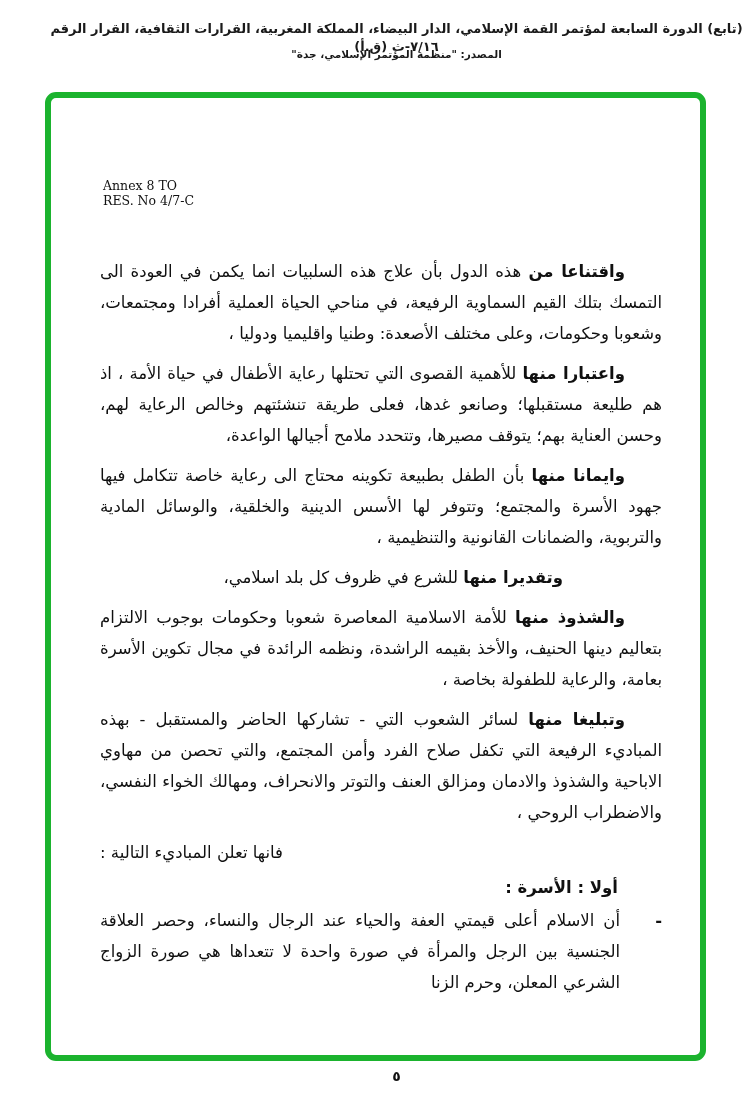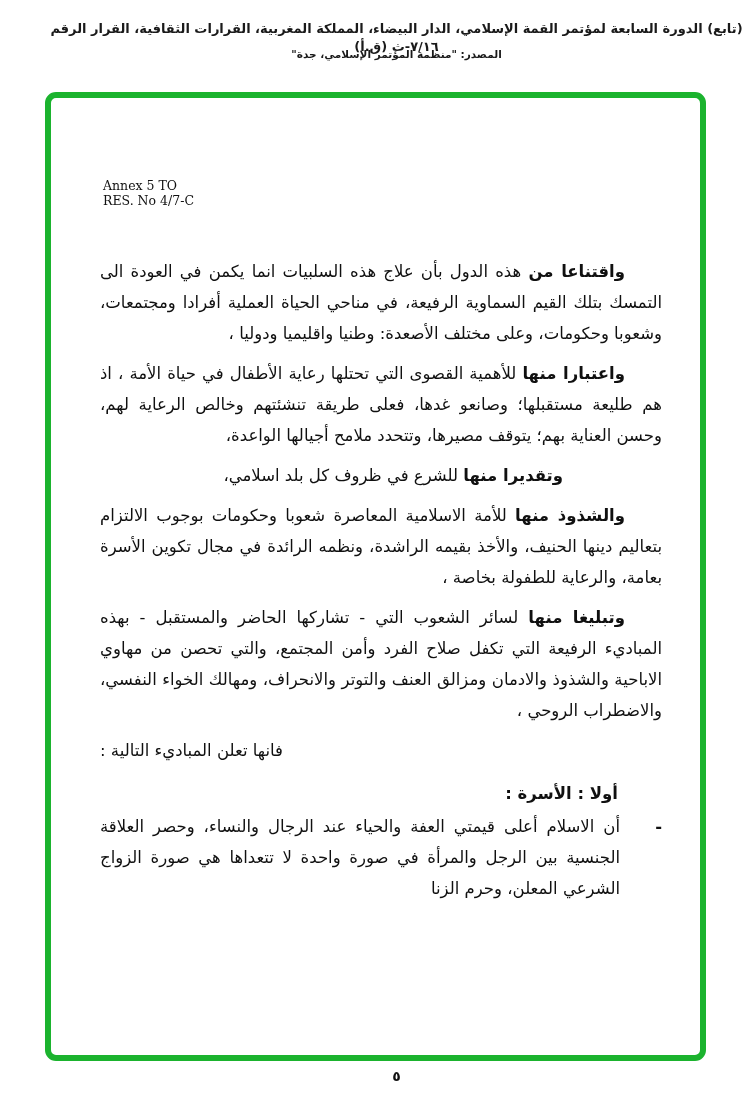--- a/index.html
+++ b/index.html
@@ -51,21 +51,21 @@
   }
   .para{margin:0 0 9px 0;text-indent:37px;}
   .para.indent-deep{text-indent:99px;}
   .lead{font-weight:bold;}
   .decl-heading{
     font-weight:normal;text-align:left;
     margin:2px 82px 4px 0;
   }
   .section-heading{
     font-weight:bold;text-align:right;
-    margin:12px 44px 2px 0;
+    margin:4px 44px 2px 0;
   }
   .list-item{
     position:relative;
     padding-right:42px;
     margin:0;
   }
   .list-marker{
     position:absolute;right:0;top:0;
     font-weight:bold;
   }
@@ -80,36 +80,40 @@
 <body>
 
 <div class="page">
 
   <div class="hdr1">(تابع) الدورة السابعة لمؤتمر القمة الإسلامي، الدار البيضاء، المملكة المغربية، القرارات الثقافية، القرار الرقم ٧/١٦-ث (ق.أ)</div>
   <div class="hdr2">المصدر: "منظمة المؤتمر الإسلامي، جدة"</div>
 
   <div class="frame"></div>
 
   <div class="annex">
-    <div>Annex 5 TO</div>
+    <div>Annex 8 TO</div>
     <div>RES. No 4/7-C</div>
   </div>
 
   <div class="bodycol">
 
     <p class="para">
       <span class="lead">واقتناعا من</span>
       <span class="rest">هذه الدول بأن علاج هذه السلبيات انما يكمن في العودة الى التمسك بتلك القيم السماوية الرفيعة، في مناحي الحياة العملية أفرادا ومجتمعات، وشعوبا وحكومات، وعلى مختلف الأصعدة: وطنيا واقليميا ودوليا ،</span>
     </p>
 
     <p class="para">
       <span class="lead">واعتبارا منها</span>
       <span class="rest">للأهمية القصوى التي تحتلها رعاية الأطفال في حياة الأمة ، اذ هم طليعة مستقبلها؛ وصانعو غدها، فعلى طريقة تنشئتهم وخالص الرعاية لهم، وحسن العناية بهم؛ يتوقف مصيرها، وتتحدد ملامح أجيالها الواعدة،</span>
     </p>
 
+    <p class="para">
+      <span class="lead">وايمانا منها</span>
+      <span class="rest">بأن الطفل بطبيعة تكوينه محتاج الى رعاية خاصة تتكامل فيها جهود الأسرة والمجتمع؛ وتتوفر لها الأسس الدينية والخلقية، والوسائل المادية والتربوية، والضمانات القانونية والتنظيمية ،</span>
+    </p>
 
 
     <p class="para indent-deep">
       <span class="lead">وتقديرا منها</span>
       <span class="rest">للشرع في ظروف كل بلد اسلامي،</span>
     </p>
 
     <p class="para">
       <span class="lead">والشذوذ منها</span>
       <span class="rest">للأمة الاسلامية المعاصرة شعوبا وحكومات بوجوب الالتزام بتعاليم دينها الحنيف، والأخذ بقيمه الراشدة، ونظمه الرائدة في مجال تكوين الأسرة بعامة، والرعاية للطفولة بخاصة ،</span>

